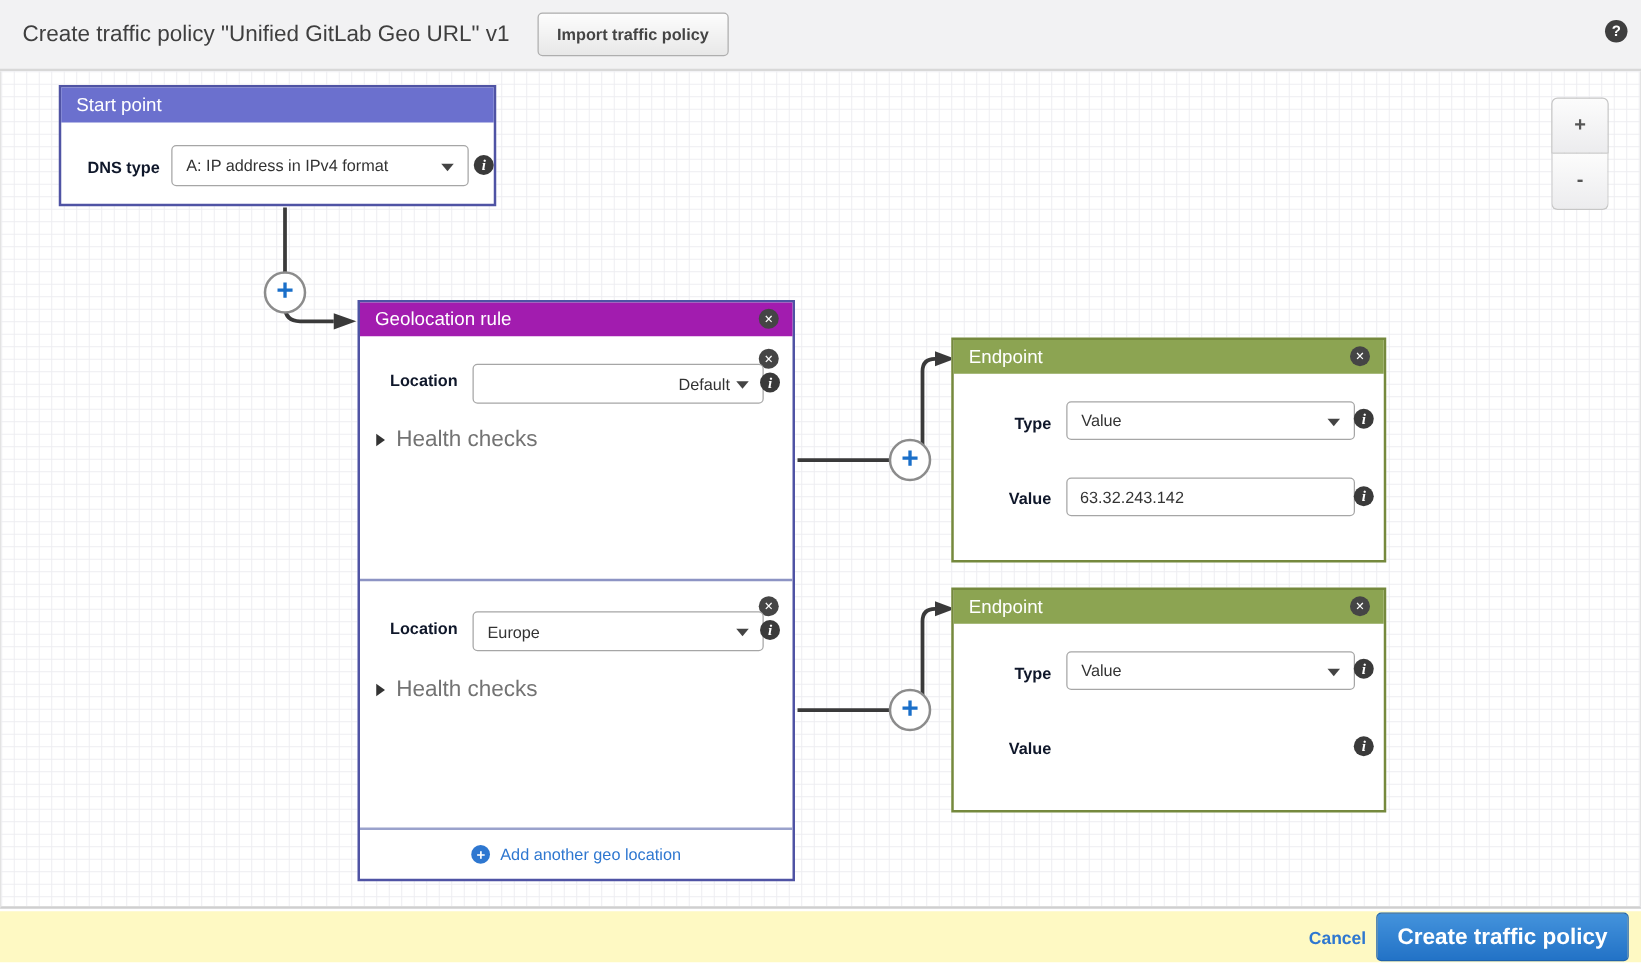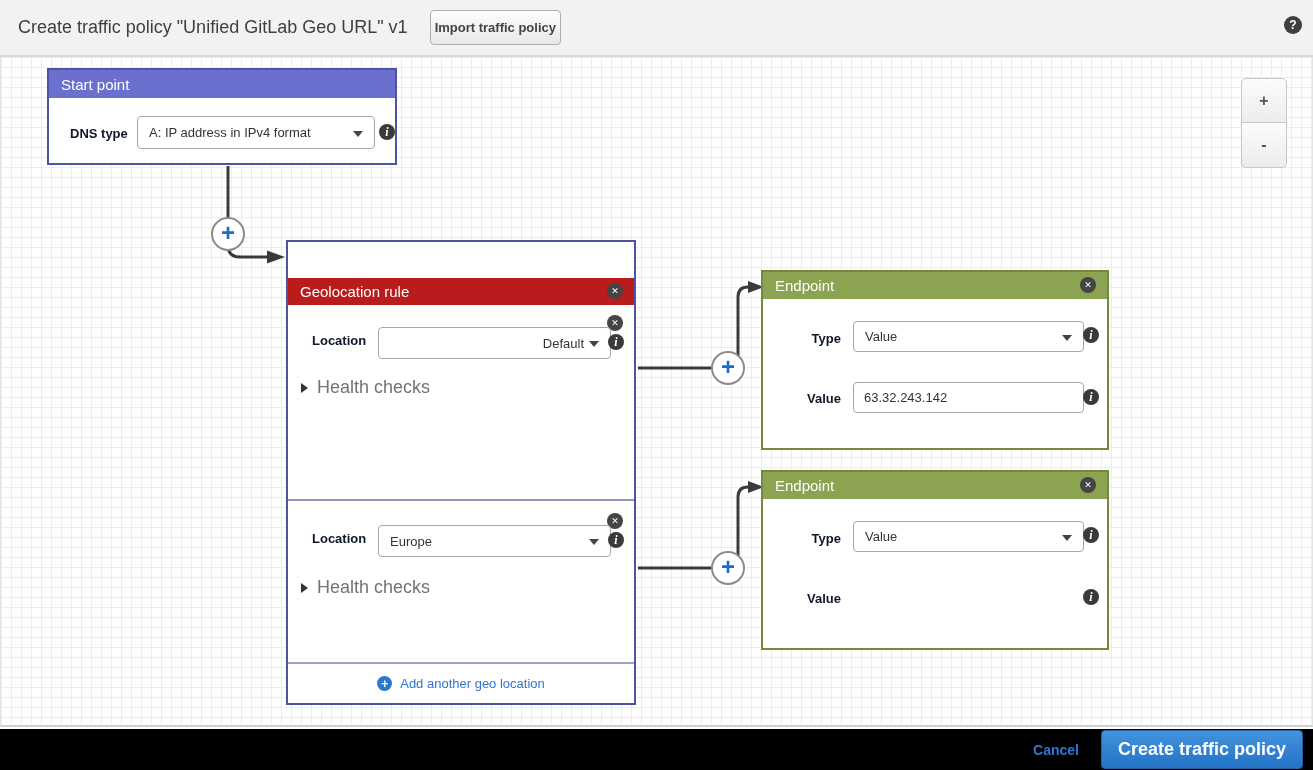--- a/index.html
+++ b/index.html
@@ -14,21 +14,21 @@
   
   .topbar {
     position: absolute; left: 0; top: 0; width: 1313px; height: 57px;
     background: #f2f2f3;
     border-bottom: 2px solid #d8d8d8;
     display: flex; align-items: center;
   }
   .page-title { font-size: 18px; color: #3f3f3f; margin-left: 18px; }
   .import-btn {
     margin-left: 22px;
-    padding: 9px 4px;
+    padding: 9px 15px;
     font-size: 13px; font-weight: bold; color: #444;
     background: linear-gradient(180deg, #fdfdfd, #e8e8e8);
     border: 1px solid #aeaeae; border-radius: 4px;
     cursor: pointer;
   }
   .help-icon {
     position: absolute; right: 11px; top: 16px;
     width: 18px; height: 18px; border-radius: 50%;
     background: #3f3f3f; color: #fff;
     font-size: 12px; font-weight: bold;
@@ -105,21 +105,21 @@
     padding: 0 10px;
     font-family: "Liberation Sans", sans-serif;
   }
 
   
   .start-point { left: 46px; top: 11px; width: 350px; height: 97px; border: 2px solid #4f53a4; }
   .start-point .node-header { height: 28px; background: #6b70ce; }
 
   
   .geo-rule { left: 285px; top: 183px; width: 350px; height: 465px; border: 2px solid #4f53a4; }
-  .geo-rule .node-header { height: 27px; background: #b91c1c; margin-top: 36px; }
+  .geo-rule .node-header { height: 27px; background: #a21caf; }
   .geo-section { position: relative; height: 196px; border-bottom: 2px solid #8d94c4; }
   .geo-section.second { height: 198px; border-bottom: none; }
   .geo-footer {
     position: absolute; left: 0; bottom: 0; width: 100%; height: 41px;
     border-top: 2px solid #9aa2cc;
     display: flex; align-items: center; justify-content: center;
   }
   .add-geo-link {
     display: flex; align-items: center; gap: 8px;
     color: #2e77d0; font-size: 13px; cursor: pointer;
@@ -149,23 +149,23 @@
     position: absolute; width: 34px; height: 34px; border-radius: 50%;
     background: #fff; border: 2px solid #8c8c8c;
     display: flex; align-items: center; justify-content: center;
     cursor: pointer;
   }
   .plus-circle span { color: #1a6fc9; font-size: 24px; font-weight: bold; line-height: 1; margin-top: -3px; }
 
   
   .footer-bar {
     position: absolute; left: 0; top: 729px; width: 1313px; height: 41px;
-    background: #000000;
+    background: #fef9c3;
     display: flex; align-items: center; justify-content: flex-end;
-    gap: 22px; padding-right: 10px;
+    gap: 8px; padding-right: 10px;
   }
   .cancel-link { color: #2e77d0; font-size: 14px; font-weight: bold; cursor: pointer; }
   .create-btn {
     padding: 8px 16px;
     background: linear-gradient(180deg, #4493dc, #2272c6);
     border: 1px solid #2063ac; border-radius: 4px;
     color: #fff; font-size: 18px; font-weight: bold;
     cursor: pointer;
   }
 </style>

